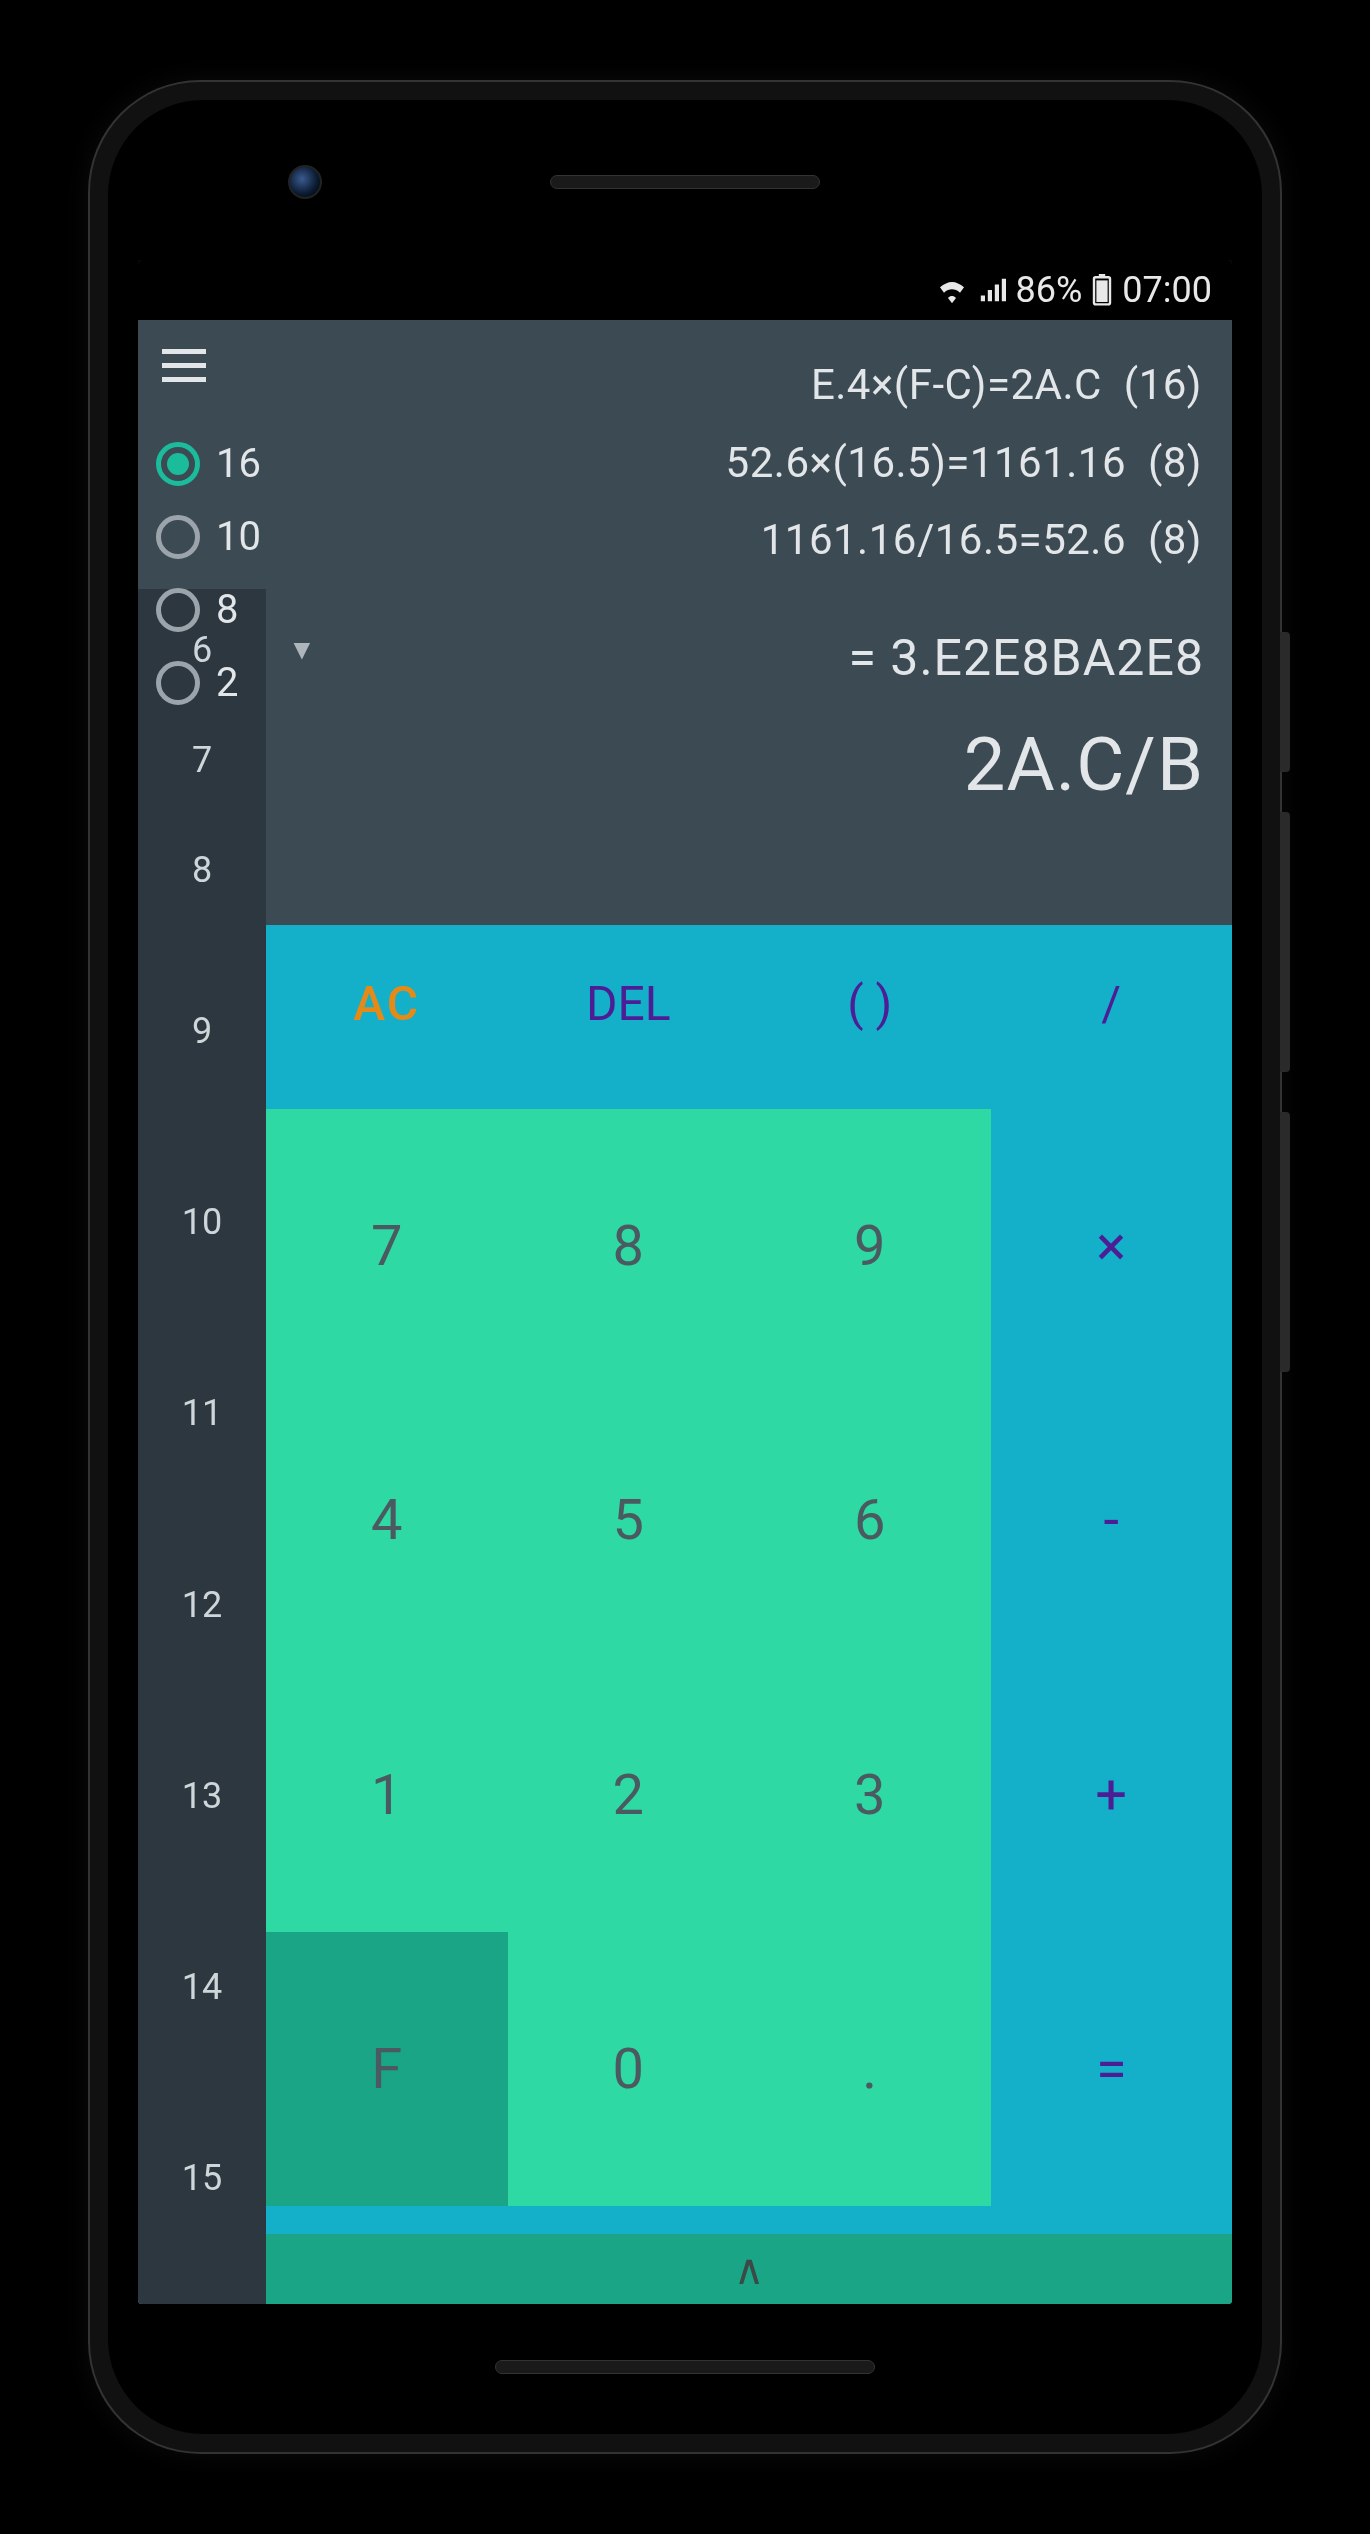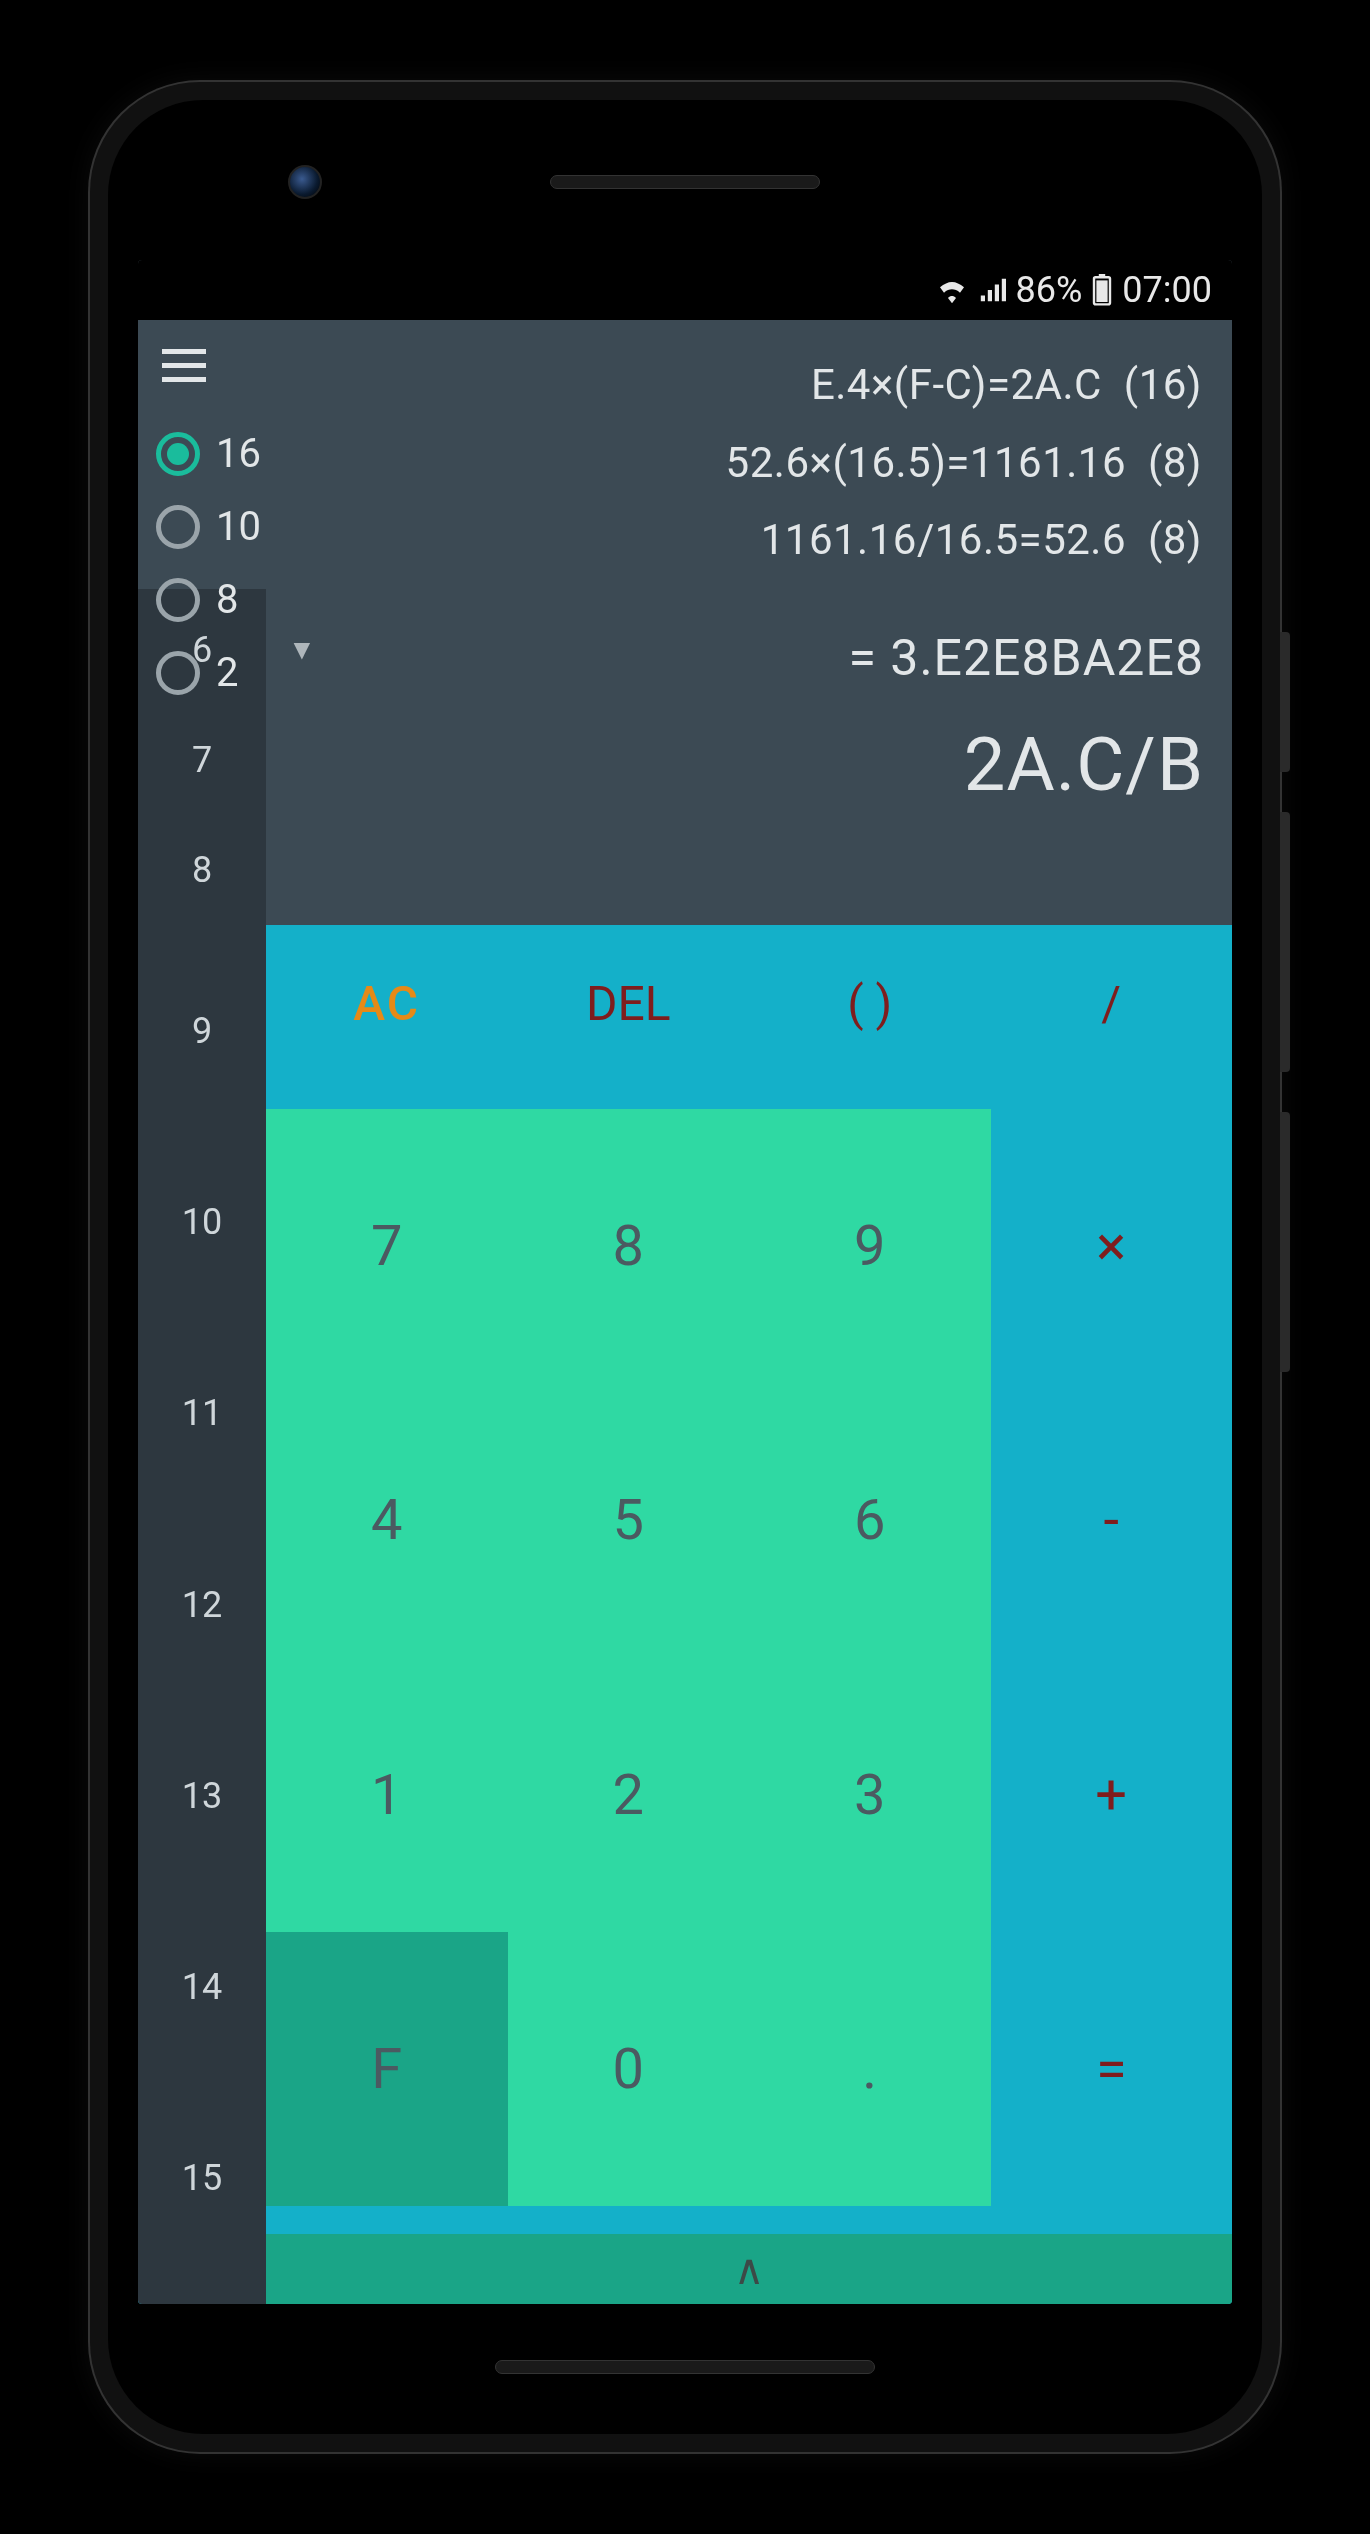--- a/index.html
+++ b/index.html
@@ -126,21 +126,21 @@
     text-align: right;
     font-size: 42px;
     line-height: 1.85;
     font-weight: 400;
     letter-spacing: 0.5px;
   }
   .history-line { white-space: nowrap; }
 
   .radix-group {
     position: absolute;
-    top: 110px;
+    top: 120px;
     left: 18px;
     display: flex;
     flex-direction: column;
     gap: 26px;
   }
   .radix-item {
     display: flex;
     align-items: center;
     gap: 16px;
     color: #e2e6e8;
@@ -265,21 +265,21 @@
   .key {
     display: flex;
     align-items: center;
     justify-content: center;
     color: #4b5a61;
     font-size: 56px;
     cursor: pointer;
     user-select: none;
   }
   .key.ac { color: #e58a17; font-weight: 500; letter-spacing: 2px; }
-  .key.dim { color: #7f1d1d; }
+  .key.dim { color: #4c1d95; }
   .footer-row {
     height: 70px;
     background: #1aa587;
     display:flex;
     align-items:center;
     justify-content:center;
     color:#3c4a47;
     font-size:42px;
   }
 </style>

